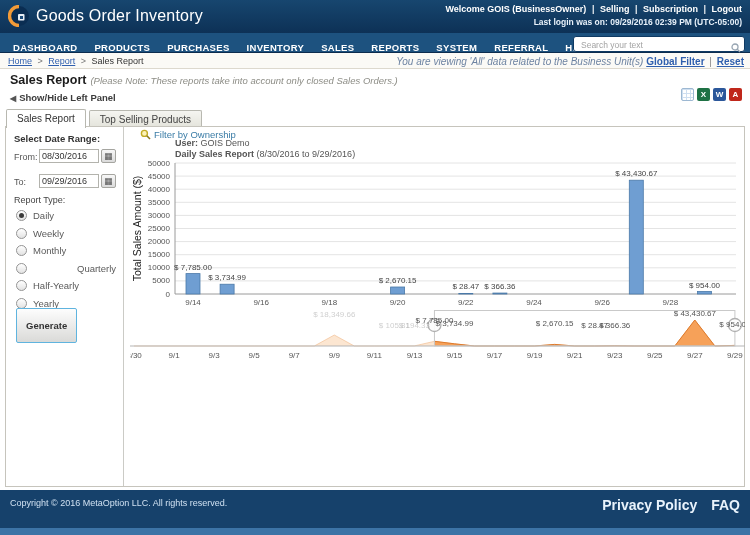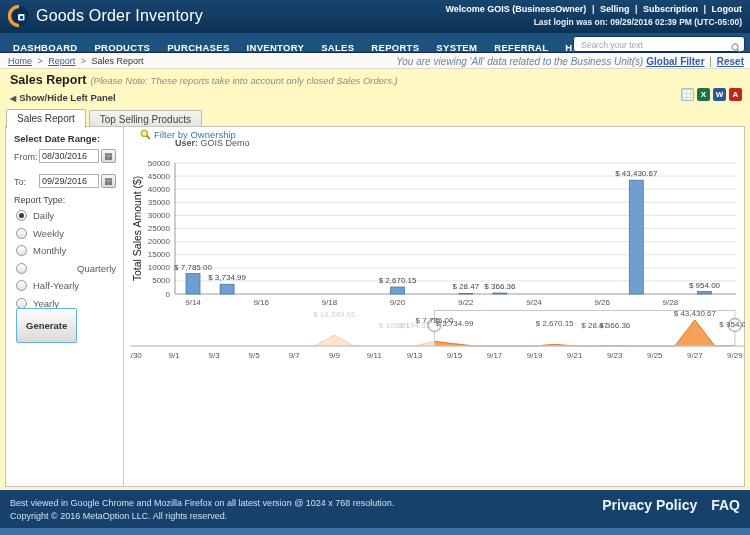--- a/index.html
+++ b/index.html
@@ -1,17 +1,17 @@
 <!DOCTYPE html>
 <html><head>
 <meta charset="utf-8">
 <style>
   html,body{margin:0;padding:0;}
   body{font-family:"Liberation Sans",sans-serif;background:#d8d8d2;}
-  .screen{position:relative;width:750px;height:535px;background:#fef9c3;overflow:hidden;}
+  .screen{position:relative;width:750px;height:535px;background:#ffffff;overflow:hidden;}
 
   
   .topbar{position:absolute;top:0;left:0;right:0;height:33px;background:linear-gradient(#17466f,#0d3156);}
   .logo{position:absolute;left:8px;top:5px;}
   .apptitle{position:absolute;left:36px;top:7px;color:#fff;font-size:16px;letter-spacing:.2px;}
   .hdr-right{position:absolute;right:8px;top:4px;text-align:right;color:#fff;}
   .hdr-line1{font-size:9px;font-weight:bold;}
   .hdr-line1 .lnk{cursor:pointer;}
   .hdr-sep{margin:0 3px;opacity:.9;}
   .hdr-line2{font-size:8.5px;font-weight:bold;margin-top:3px;color:#e8f1fa;}
@@ -198,20 +198,21 @@
     <div class="chartarea">
       <div class="filterlbl">
         <svg width="11" height="11" viewBox="0 0 11 11">
             <circle cx="4.4" cy="4.4" r="3" fill="#fdf3b8" stroke="#c2ac25" stroke-width="1.4"></circle>
             <line x1="6.8" y1="6.8" x2="10" y2="10" stroke="#8a7a1e" stroke-width="1.6"></line>
           </svg>
         <span>Filter by Ownership</span>
       </div>
       <div class="charttitle">
         <div><b>User:</b> <span>GOIS Demo</span></div>
+        <div><b>Daily Sales Report</b> <span>(8/30/2016 to 9/29/2016)</span></div>
       </div>
       <svg id="mainchart" style="position:absolute;left:6px;top:31px;" width="615" height="150">
           <line x1="45" y1="136" x2="606" y2="136" stroke="#9a9a9a" stroke-width="1"></line>
           <text x="40" y="138.5" text-anchor="end" font-size="8" fill="#555">0</text>
           <line x1="45" y1="122.9" x2="606" y2="122.9" stroke="#e4e4e4" stroke-width="1"></line>
           <text x="40" y="125.4" text-anchor="end" font-size="8" fill="#555">5000</text>
           <line x1="45" y1="109.8" x2="606" y2="109.8" stroke="#e4e4e4" stroke-width="1"></line>
           <text x="40" y="112.3" text-anchor="end" font-size="8" fill="#555">10000</text>
           <line x1="45" y1="96.7" x2="606" y2="96.7" stroke="#e4e4e4" stroke-width="1"></line>
           <text x="40" y="99.2" text-anchor="end" font-size="8" fill="#555">15000</text>
@@ -295,19 +296,18 @@
           <text x="464.69000000000005" y="18.982956284119034" text-anchor="middle" font-size="8" fill="#555" opacity="1">$ 28.47</text>
           <text x="484.72" y="18.780676650855263" text-anchor="middle" font-size="8" fill="#555" opacity="1">$ 366.36</text>
           <text x="564.84" y="7" text-anchor="middle" font-size="8" fill="#555" opacity="1">$ 43,430.67</text>
           <text x="604.9000000000001" y="18.428882860890702" text-anchor="middle" font-size="8" fill="#555" opacity="1">$ 954.00</text>
         </svg>
     </div>
   </div>
 
   <div class="footer">
     <div class="footl">
-      <div>Best viewed in Google Chrome and Mozilla Firefox on all latest version @ 1024 x 768 resolution.</div>
       <div>Copyright © 2016 MetaOption LLC. All rights reserved.</div>
     </div>
     <div class="footlinks" id="footlinks"><span>Privacy Policy</span><span>FAQ</span></div>
   </div>
   <div class="footstrip"></div>
 </div>
 
 </body></html>

